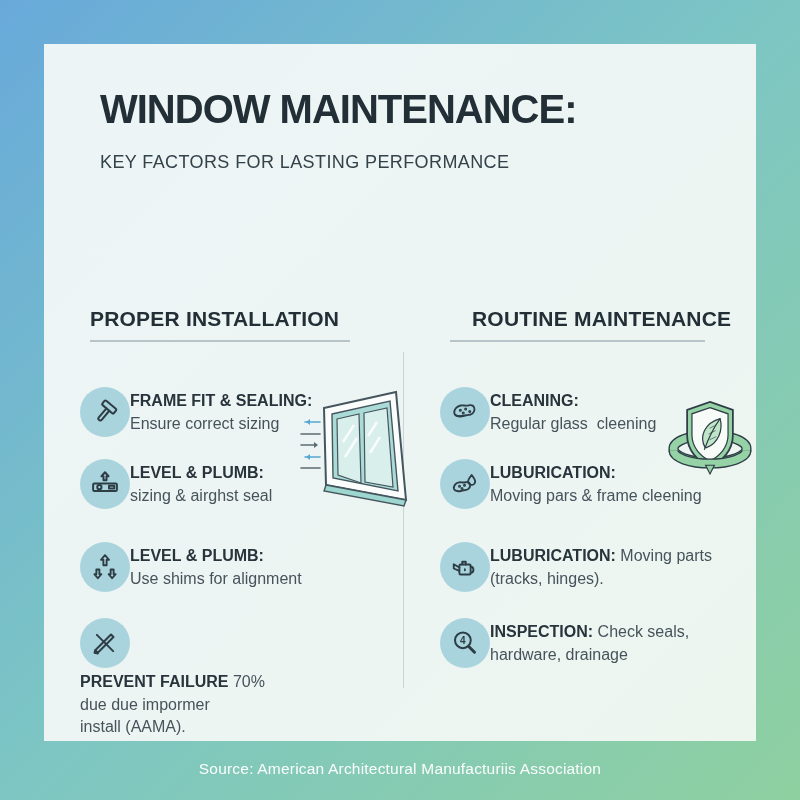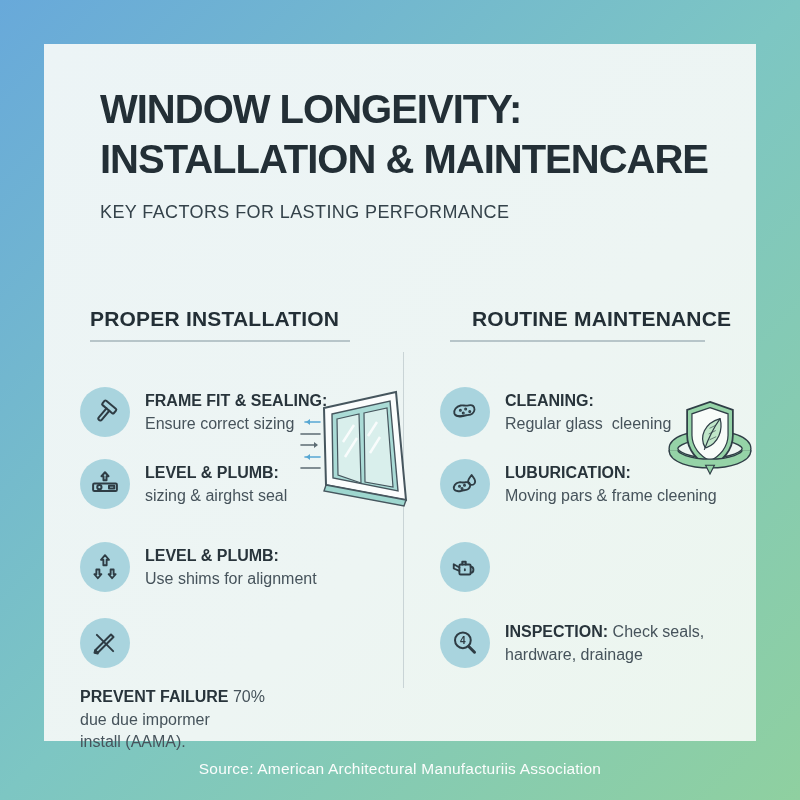--- a/index.html
+++ b/index.html
@@ -7,42 +7,42 @@
   .bg{position:relative;width:800px;height:800px;
       background:linear-gradient(135deg,#68a9da 0%,#7dc6c3 50%,#8fd0a0 100%);}
   .card{position:absolute;left:44px;top:44px;width:712px;height:697px;
       background:linear-gradient(135deg,#ecf4f6 0%,#edf5f3 60%,#ecf6ee 100%);}
   .titleblock{position:absolute;left:100px;top:84px;}
   .title{font-size:40px;line-height:50px;font-weight:700;color:#232f36;letter-spacing:-1px;margin:0;}
   .subtitle{margin-top:18px;font-size:18px;letter-spacing:.4px;color:#34424a;}
   .colhead{position:absolute;font-size:21px;font-weight:700;color:#232f36;letter-spacing:.2px;text-align:right;}
   .rule{position:absolute;height:2px;background:#b7c5c9;}
   .vdivider{position:absolute;left:403px;top:352px;width:1px;height:336px;background:#c9d4d6;}
-  .row{position:absolute;display:flex;gap:15px;}
+  .row{position:absolute;display:flex;gap:0;}
   .icon-circle{flex:0 0 50px;width:50px;height:50px;border-radius:50%;background:#a9d4de;
       display:flex;align-items:center;justify-content:center;}
   .txt{padding-top:3px;font-size:16px;line-height:22.5px;color:#46535b;white-space:pre-wrap;}
   .col0 .txt{width:205px;}
   .col1 .txt{width:245px;}
   .t{font-weight:700;color:#28343b;}
   .stacked .t{display:block;}
   .illus{position:absolute;}
   .footer{position:absolute;left:0;top:760px;width:800px;text-align:center;
       font-size:15.5px;color:#fbfdfc;letter-spacing:.2px;}
   svg{display:block;}
 </style>
 </head>
 <body>
 
 <div class="bg">
   <div class="card"></div>
 
   <div class="titleblock">
-    <h1 class="title"><span>WINDOW LONGEIVITY:</span><br>
-      <span>INSTALLATION &amp; MAINTENCARE</span></h1>
+    <h1 class="title"><span>WINDOW MAINTENANCE:</span><br>
+      </h1>
     <div class="subtitle">KEY FACTORS FOR LASTING PERFORMANCE</div>
   </div>
 
   <div class="colhead" style="left:90px;top:307px;">PROPER INSTALLATION</div>
   <div class="rule" style="left:90px;top:340px;width:260px;"></div>
   <div class="colhead" style="left:472px;top:307px;">ROUTINE MAINTENANCE</div>
   <div class="rule" style="left:450px;top:340px;width:255px;"></div>
   <div class="vdivider"></div>
 
   <div class="row col0 stacked" style="left:80px;top:387px;">
@@ -123,20 +123,22 @@
   <div class="row col1 inline" style="left:440px;top:542px;">
     <span class="icon-circle">
       <svg width="30" height="30" viewBox="0 0 24 24" fill="none" stroke="#2e3c44" stroke-width="1.5" stroke-linecap="round" stroke-linejoin="round">
         <rect x="7.5" y="10" width="9" height="8" rx="1"></rect>
         <path d="M9.8 10V7.8h2.8V10"></path>
         <path d="M7.5 12.4L3 9.8v3.4l4.5 1.9"></path>
         <path d="M16.5 11.6c3 .3 3 4.8 0 5.1"></path>
         <path d="M12.2 13c.7 1 .7 2.2-.2 2.4-.9.2-1.2-1-.5-2.4z" fill="#2e3c44" stroke="none"></path>
       </svg>
     </span>
+    <span class="txt"><span class="t">LUBURICATION:</span><span> Moving parts
+(tracks, hinges).</span></span>
   </div>
 
   <div class="row col1 inline" style="left:440px;top:618px;">
     <span class="icon-circle">
       <svg width="30" height="30" viewBox="0 0 24 24" fill="none" stroke="#2e3c44" stroke-width="1.6" stroke-linecap="round" stroke-linejoin="round">
         <circle cx="10.3" cy="9.8" r="6.3"></circle>
         <path d="M15 14.8l4.6 4.6" stroke-width="2.4"></path>
         <text x="10.3" y="12.4" text-anchor="middle" font-size="8" font-weight="700" fill="#2e3c44" stroke="none">4</text>
       </svg>
     </span>

